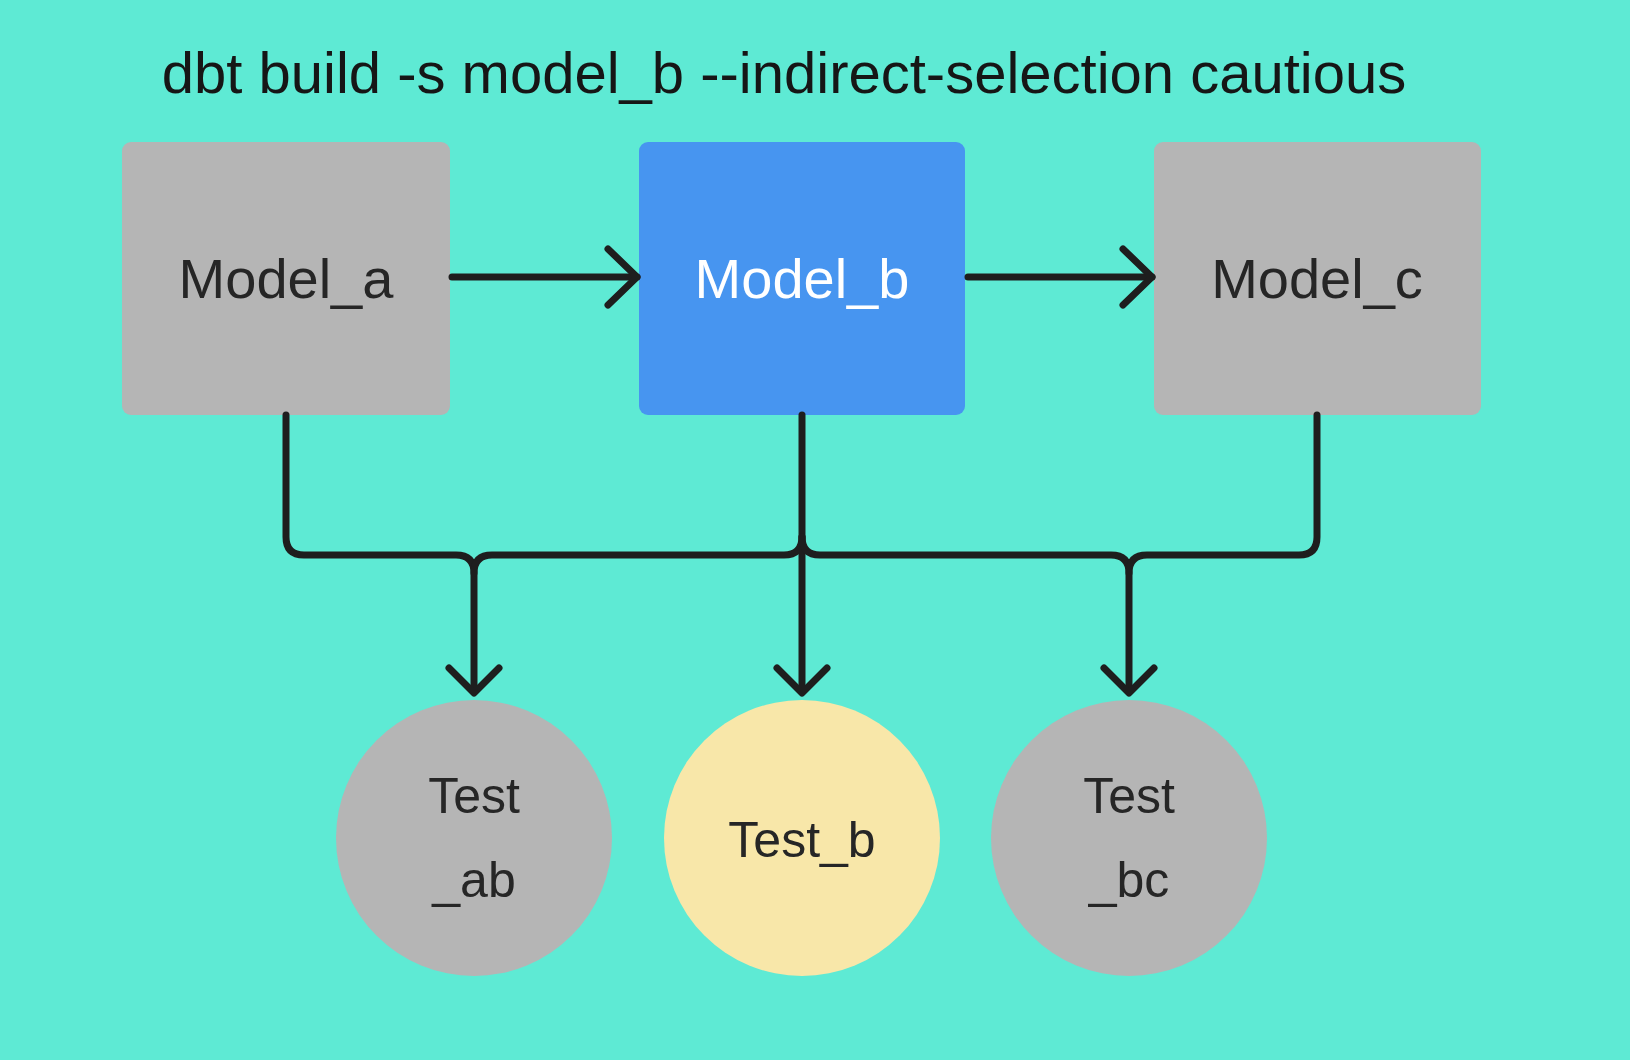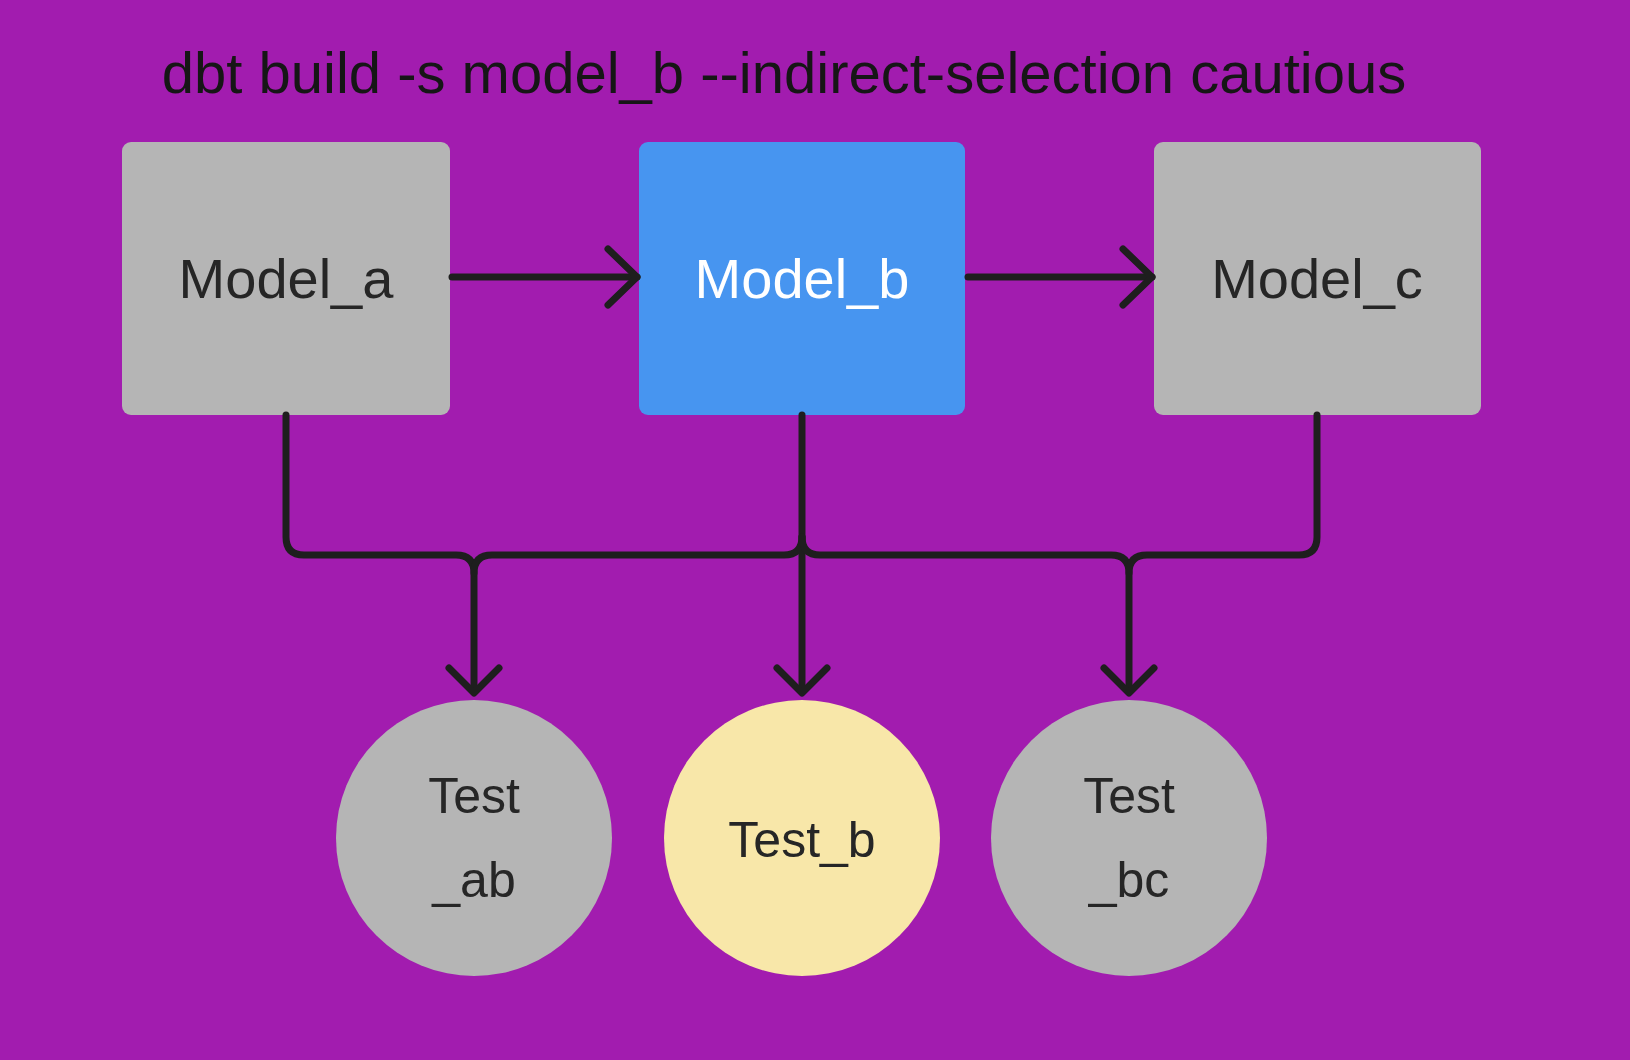--- a/index.html
+++ b/index.html
@@ -3,21 +3,21 @@
 <meta charset="utf-8">
 <style>
   html, body {
     margin: 0;
     padding: 0;
     background: #ffffff;
   }
   .canvas-wrap {
     width: 1630px;
     height: 1060px;
-    background: #a21caf;
+    background: #5eead4;
     position: relative;
   }
   svg { display: block; }
 
   text {
     font-family: "Liberation Sans", "DejaVu Sans", sans-serif;
     fill: #262626;
   }
   .title-text {
     font-size: 58px;

